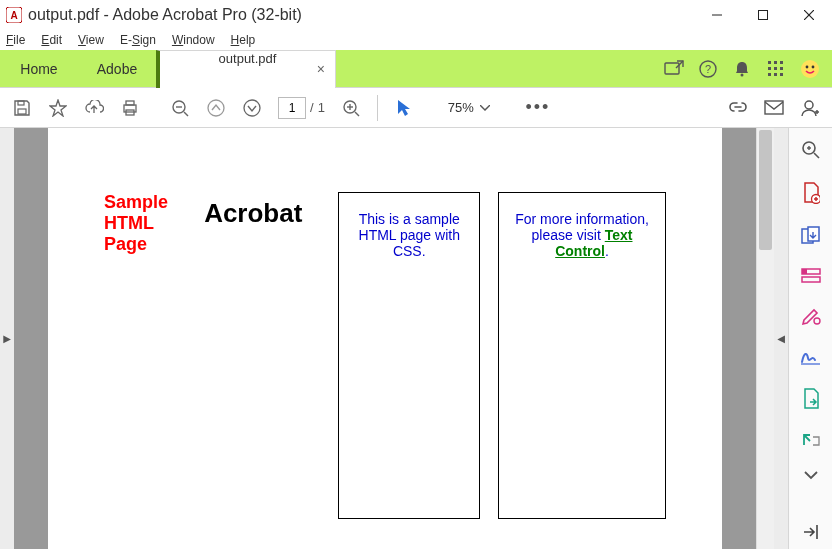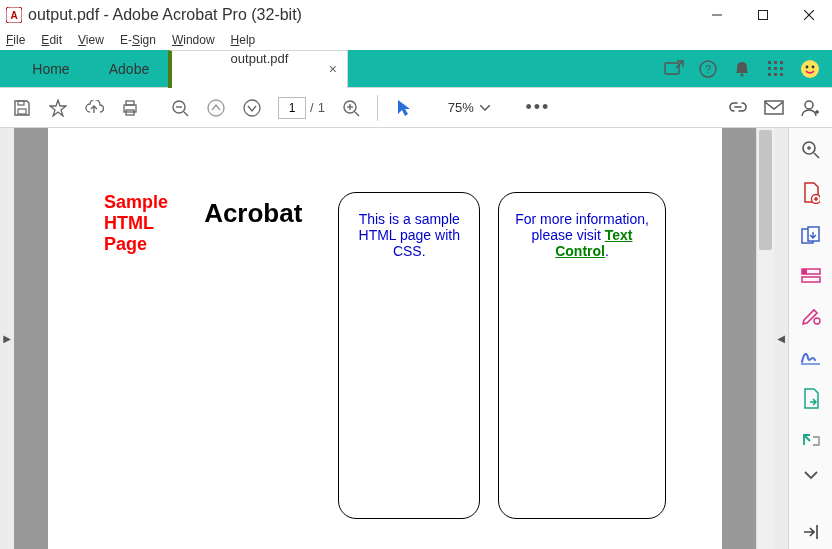--- a/index.html
+++ b/index.html
@@ -11,21 +11,21 @@
   .titlebar .title { flex: 0 0 auto; font-size: 16px; }
   .titlebar .spacer { flex: 1; }
   .winbtn { width: 46px; height: 30px; display: flex; align-items: center; justify-content: center; }
 
   
   .menubar { height: 20px; display: flex; align-items: center; gap: 4px; font-size: 12px; background:#fff; }
   .menubar span { padding: 2px 6px; }
   .menubar span u { text-decoration: underline; }
 
   
-  .doctabs { height: 38px; background: #14b8a6; border-bottom: 1px solid #d6d6d6; display: flex; align-items: stretch; padding-left: 12px; }
+  .doctabs { height: 38px; background: #bef264; border-bottom: 1px solid #d6d6d6; display: flex; align-items: stretch; }
   .hometab { width: 78px; display: flex; align-items: center; justify-content: center; font-size: 14px; color: #333; }
   .toolsbtn { width: 78px; display:flex; align-items:center; justify-content:center; font-size:14px; }
   .doctab { width: 180px; background: #fff; border-top: 1px solid #d6d6d6; border-left: 4px solid #4d7c0f; border-right: 1px solid #d6d6d6; margin-bottom: -1px; display: flex; align-items: flex-start; justify-content: center; position: relative; font-size: 13px; }
   .doctab .close { position:absolute; right:10px; top:10px; font-size:14px; color:#666; }
   .doctabs .flex { flex:1; }
   .doctabs .righticons { display:flex; align-items:center; gap:14px; padding-right:12px; }
   .righticons .ico { width:20px; height:20px; display:flex; align-items:center; justify-content:center; }
 
   
   .toolbar { height: 40px; border-bottom: 1px solid #d6d6d6; display:flex; align-items:center; padding: 0 8px; gap: 8px; color:#555; background:#fff; }
@@ -42,21 +42,21 @@
   .edgebar { width:14px; background:#ececec; display:flex; align-items:center; justify-content:center; flex:0 0 14px; }
   .edgebar .tri { color:#555; font-size:10px; }
 
   .viewer { flex:1; background:#fff; position:relative; display:flex; }
   .pgmarginL { width:34px; background:#999; flex:0 0 34px; }
   .pgmarginR { width:34px; background:#999; flex:0 0 34px; }
   .page { flex:1; background:#fff; padding: 64px 56px 30px 56px; display:flex; gap:18px; }
   .page h3.red { color:#ff0000; font-weight:bold; font-size:18px; font-family: Arial, sans-serif;}
   .page h2.black { color:#000; font-weight:bold; font-size:26px; font-family: Arial, sans-serif; margin-top:6px;}
   .boxrow { border:1px solid #000; padding:18px 10px; text-align:center; font-size:14px; font-family: Arial, sans-serif;}
-  .boxrow.blue { color:#0000cc;border-radius:18px; }
+  .boxrow.blue { color:#0000cc; }
   .boxrow a { color:#008000; font-weight:bold; text-decoration:underline; }
 
   .vscroll { width:18px; background:#f0f0f0; border-left:1px solid #ddd; position:relative; flex:0 0 18px;}
   .vscroll .thumb { position:absolute; left:2px; right:2px; top:2px; height:120px; background:#c4c4c4; border-radius:2px;}
 
   .rightpanel { width:44px; background:#fafafa; border-left:1px solid #d6d6d6; display:flex; flex-direction:column; align-items:center; padding-top:12px; gap:22px; flex:0 0 44px;}
   .rpico { width:24px; height:24px; display:flex; align-items:center; justify-content:center; }
   .rightpanel .grow { flex:1; }
 
   svg { display:block; }

